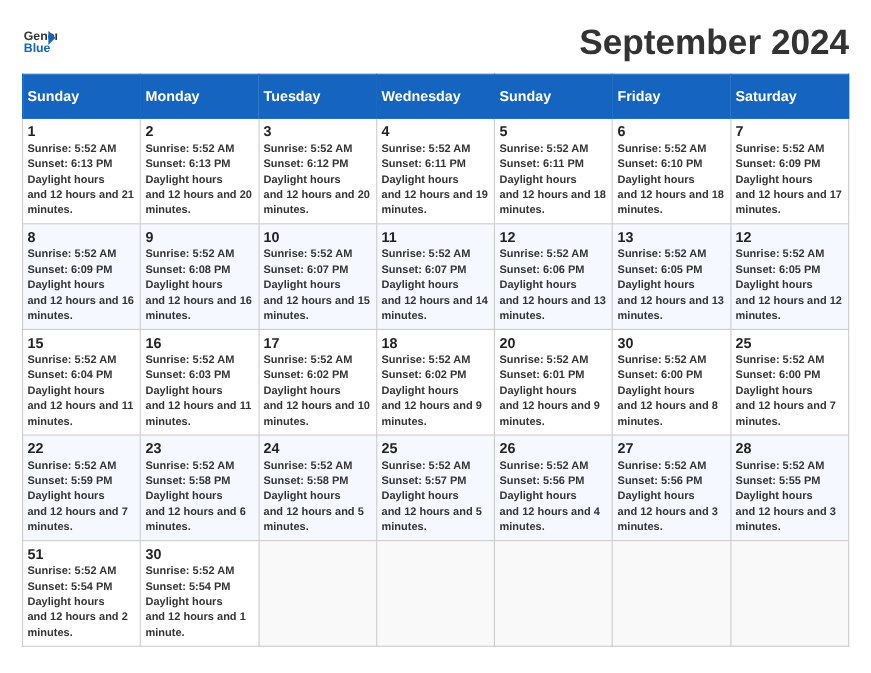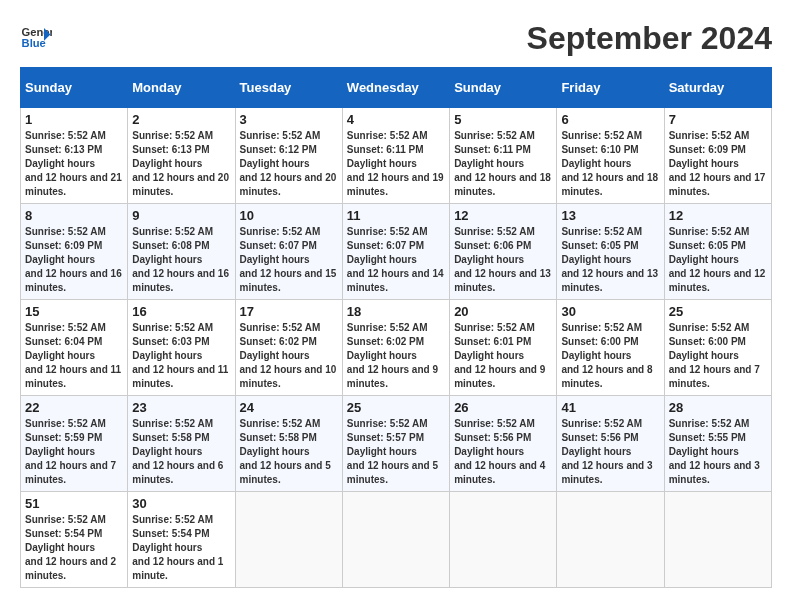--- a/index.html
+++ b/index.html
@@ -211,21 +211,21 @@
       </td>
         <td>
         <div class="day-num">25</div>
         <div class="day-info">Sunrise: 5:52 AM<br>Sunset: 5:57 PM<br>Daylight hours<br>and 12 hours and 5 minutes.</div>
       </td>
         <td>
         <div class="day-num">26</div>
         <div class="day-info">Sunrise: 5:52 AM<br>Sunset: 5:56 PM<br>Daylight hours<br>and 12 hours and 4 minutes.</div>
       </td>
         <td>
-        <div class="day-num">41</div>
+        <div class="day-num">27</div>
         <div class="day-info">Sunrise: 5:52 AM<br>Sunset: 5:56 PM<br>Daylight hours<br>and 12 hours and 3 minutes.</div>
       </td>
         <td>
         <div class="day-num">28</div>
         <div class="day-info">Sunrise: 5:52 AM<br>Sunset: 5:55 PM<br>Daylight hours<br>and 12 hours and 3 minutes.</div>
       </td>
       </tr>
       <tr>
         <td>
         <div class="day-num">51</div>

